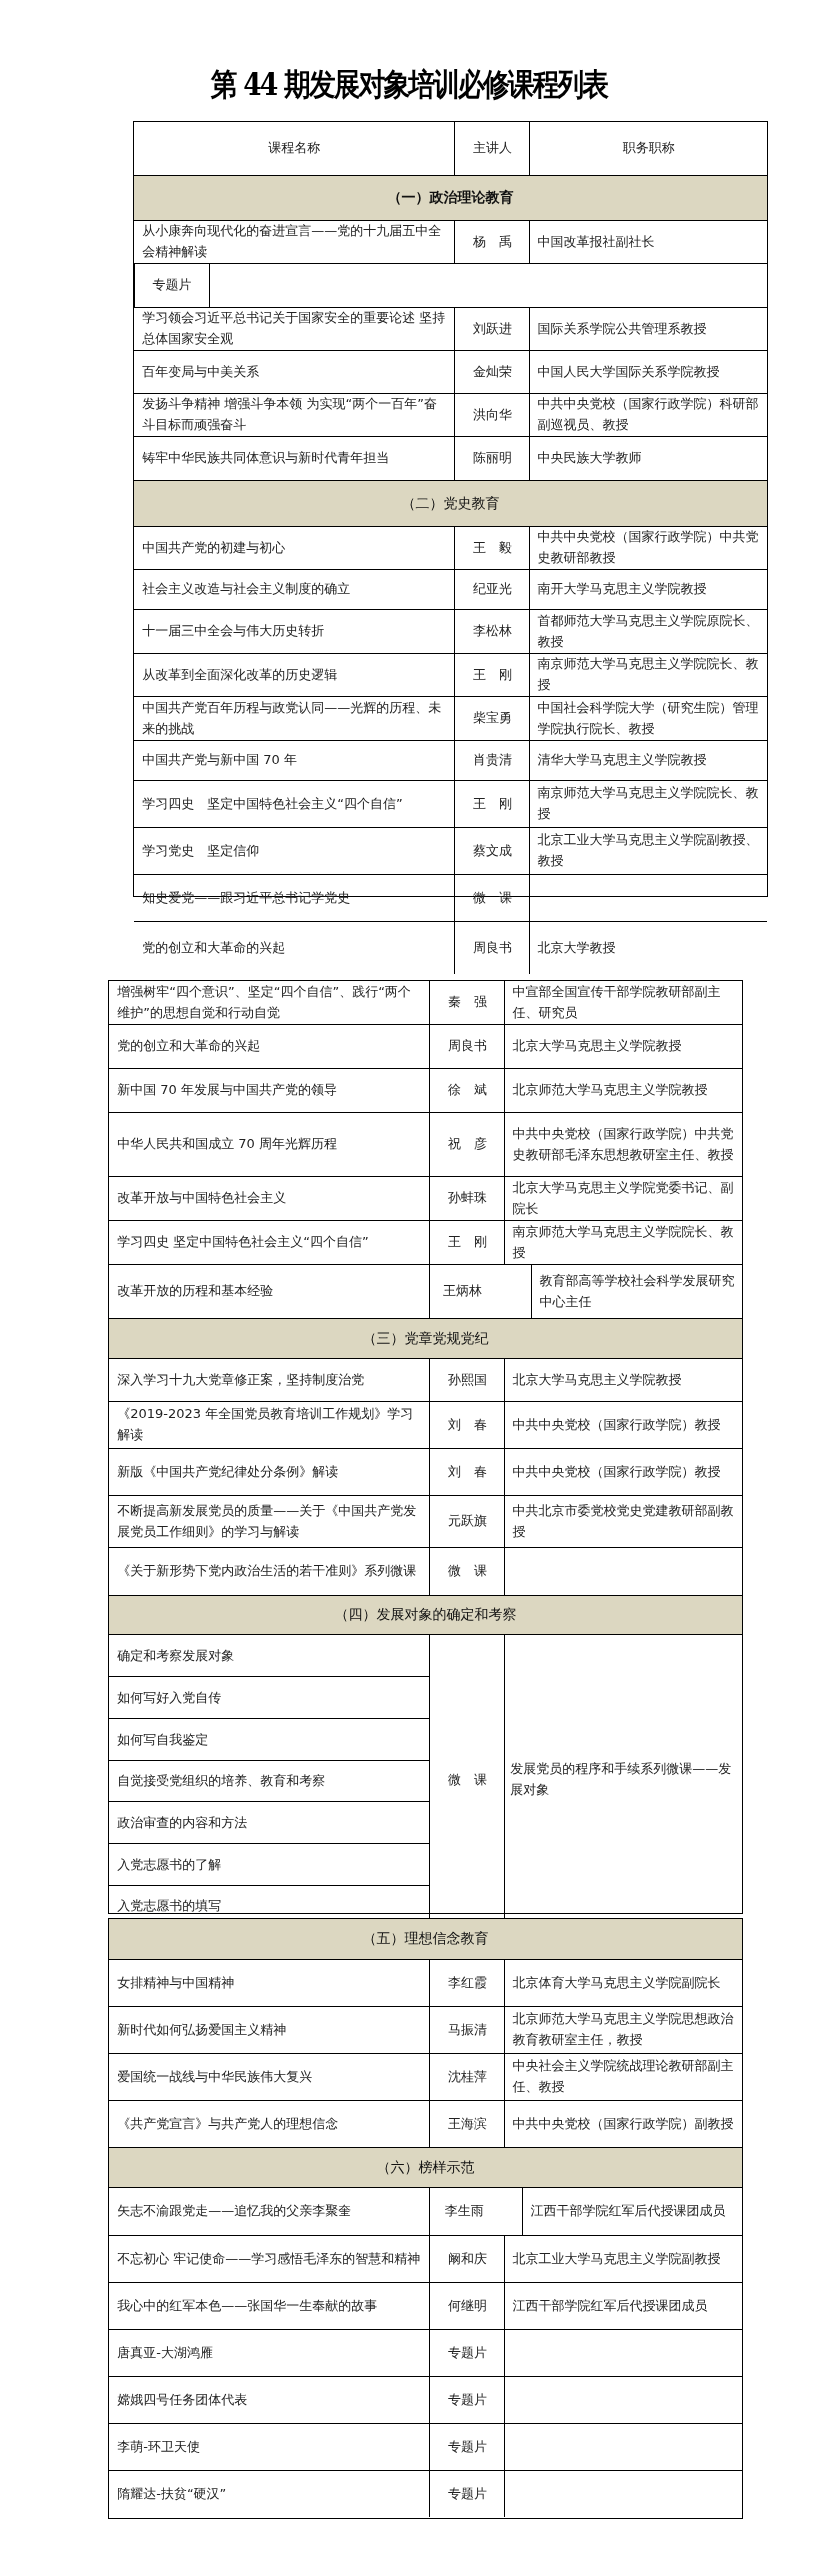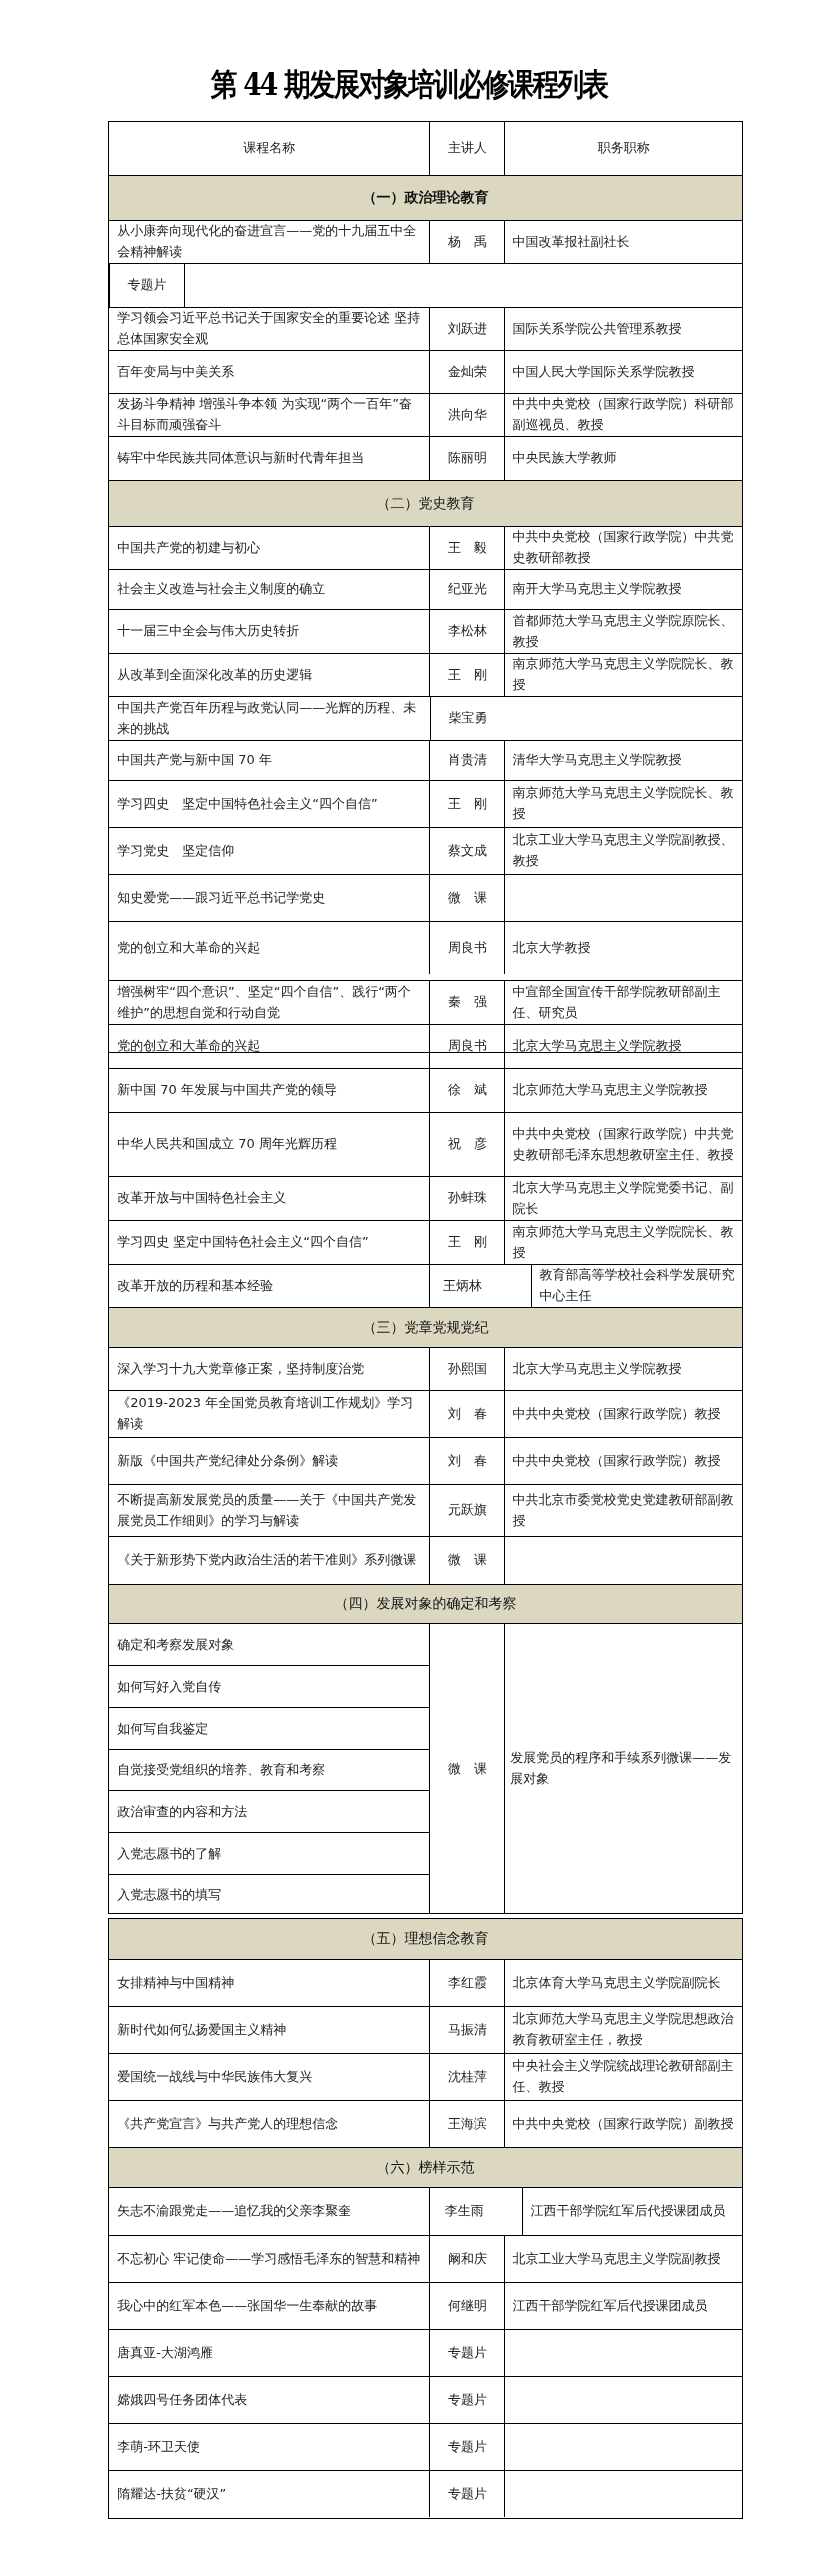--- a/index.html
+++ b/index.html
@@ -38,21 +38,21 @@
   .merged .left .r { border-top: 0.5px solid #000; box-sizing: border-box; display: flex; align-items: center; padding: 0 8.2px; font-size: 13px; color: #222; }
   .merged .left .r:first-child { border-top: none; }
   .merged .mid { width: 75px; border-left: 0.5px solid #000; display: flex; align-items: center; justify-content: center; font-size: 13px; color:#222; box-sizing: border-box; }
   .merged .right { width: 238px; border-left: 0.5px solid #000; display: flex; align-items: center; padding: 0 5px; font-size: 13px; line-height: 20.6px; color:#222; box-sizing: border-box; }
 </style>
 </head>
 <body>
 
 <div class="title">第 44 期发展对象培训必修课程列表</div>
 
-<div class="seg" style="top:121px;height:932px;">
+<div class="seg" style="top:121px;height:776px;margin-left:25px;">
   <div class="row hdr" style="height:53px;">
     <div class="c1">课程名称</div>
     <div class="c2">主讲人</div>
     <div class="c3">职务职称</div>
   </div>
   <div class="row thick section" style="height:45px;font-weight:bold;">（一）政治理论教育</div>
 
   <div class="row thick" style="height:43px;">
     <div class="c1">从小康奔向现代化的奋进宣言——党的十九届五中全会精神解读</div>
     <div class="c2">杨　禹</div>
@@ -101,20 +101,21 @@
     <div class="c3">首都师范大学马克思主义学院原院长、教授</div>
   </div>
   <div class="row" style="height:43px;">
     <div class="c1">从改革到全面深化改革的历史逻辑</div>
     <div class="c2">王　刚</div>
     <div class="c3">南京师范大学马克思主义学院院长、教授</div>
   </div>
   <div class="row" style="height:44px;">
     <div class="c1">中国共产党百年历程与政党认同——光辉的历程、未来的挑战</div>
     <div class="c2">柴宝勇</div>
+    <div class="c3">中国社会科学院大学（研究生院）管理学院执行院长、教授</div>
   </div>
   <div class="row" style="height:40px;">
     <div class="c1">中国共产党与新中国 70 年</div>
     <div class="c2">肖贵清</div>
     <div class="c3">清华大学马克思主义学院教授</div>
   </div>
   <div class="row" style="height:47px;">
     <div class="c1">学习四史　坚定中国特色社会主义“四个自信”</div>
     <div class="c2">王　刚</div>
     <div class="c3">南京师范大学马克思主义学院院长、教授</div>
@@ -160,21 +161,21 @@
   <div class="row" style="height:44px;">
     <div class="c1">改革开放与中国特色社会主义</div>
     <div class="c2">孙蚌珠</div>
     <div class="c3">北京大学马克思主义学院党委书记、副院长</div>
   </div>
   <div class="row" style="height:44px;">
     <div class="c1">学习四史 坚定中国特色社会主义“四个自信”</div>
     <div class="c2">王　刚</div>
     <div class="c3">南京师范大学马克思主义学院院长、教授</div>
   </div>
-  <div class="row" style="height:43px;gap:36px;">
+  <div class="row" style="height:54px;gap:36px;">
     <div class="c1">改革开放的历程和基本经验</div>
     <div class="c2">王炳林</div>
     <div class="c3">教育部高等学校社会科学发展研究中心主任</div>
   </div>
 
   <div class="row thick section" style="height:40px;">（三）党章党规党纪</div>
 
   <div class="row thick" style="height:43px;">
     <div class="c1">深入学习十九大党章修正案，坚持制度治党</div>
     <div class="c2">孙熙国</div>

